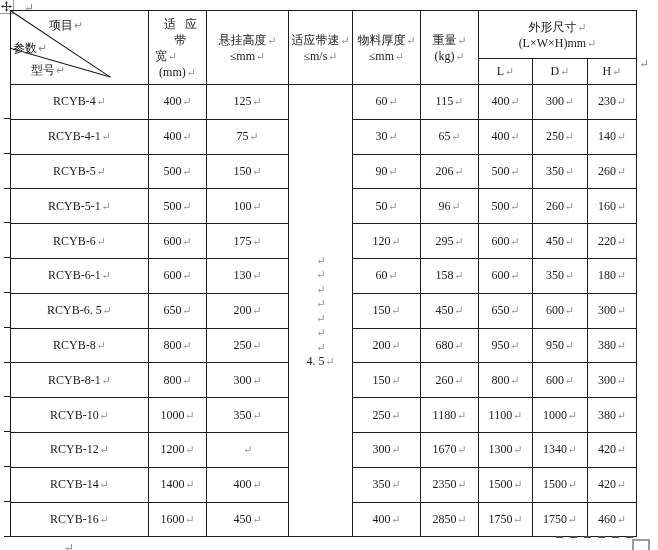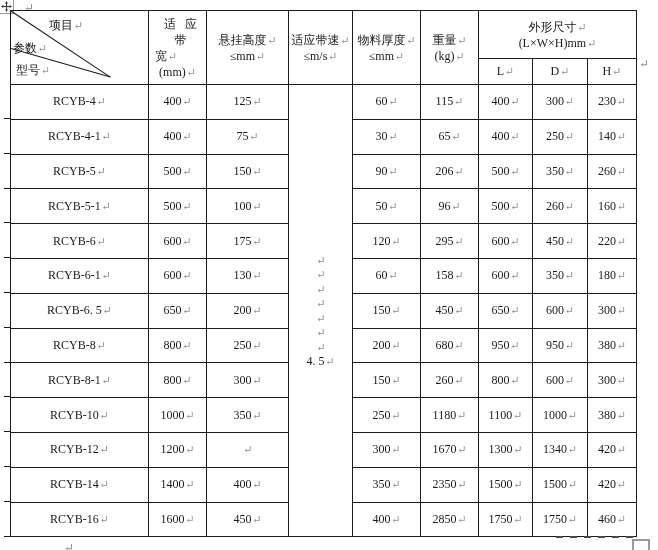--- a/index.html
+++ b/index.html
@@ -23,24 +23,24 @@
   tr.hr1{height:48px;}
   tr.hr2{height:26px;}
   tbody tr{height:34.8px;}
   .l{line-height:16px;}
   
   .bw .l1{text-align:center;padding-left:6px;word-spacing:6px;}
   .bw .l2{text-align:left;padding-left:6px;}
   
   .diag{position:relative;}
   .diag svg{position:absolute;left:0;top:0;width:100%;height:100%;display:block;}
-  .dt{position:absolute;font-size:12px;white-space:nowrap;}
+  .dt{position:absolute;font-size:12px;white-space:nowrap;font-family:Liberation Serif, serif;}
   .t-item{left:38px;top:6px;}
   .t-param{left:2px;top:29px;}
-  .t-model{left:5px;top:51px;}
+  .t-model{left:20px;top:51px;}
   
   .speed-cell .l{line-height:14.5px;}
   
   .tick-strip{
     left:4px;top:118px;width:7px;height:420px;
     background:repeating-linear-gradient(to bottom,#1a1a1a 0 1px,transparent 1px 34.8px);
   }
   
   .move-handle{
     left:0;top:0;width:13px;height:13px;background:#fff;

